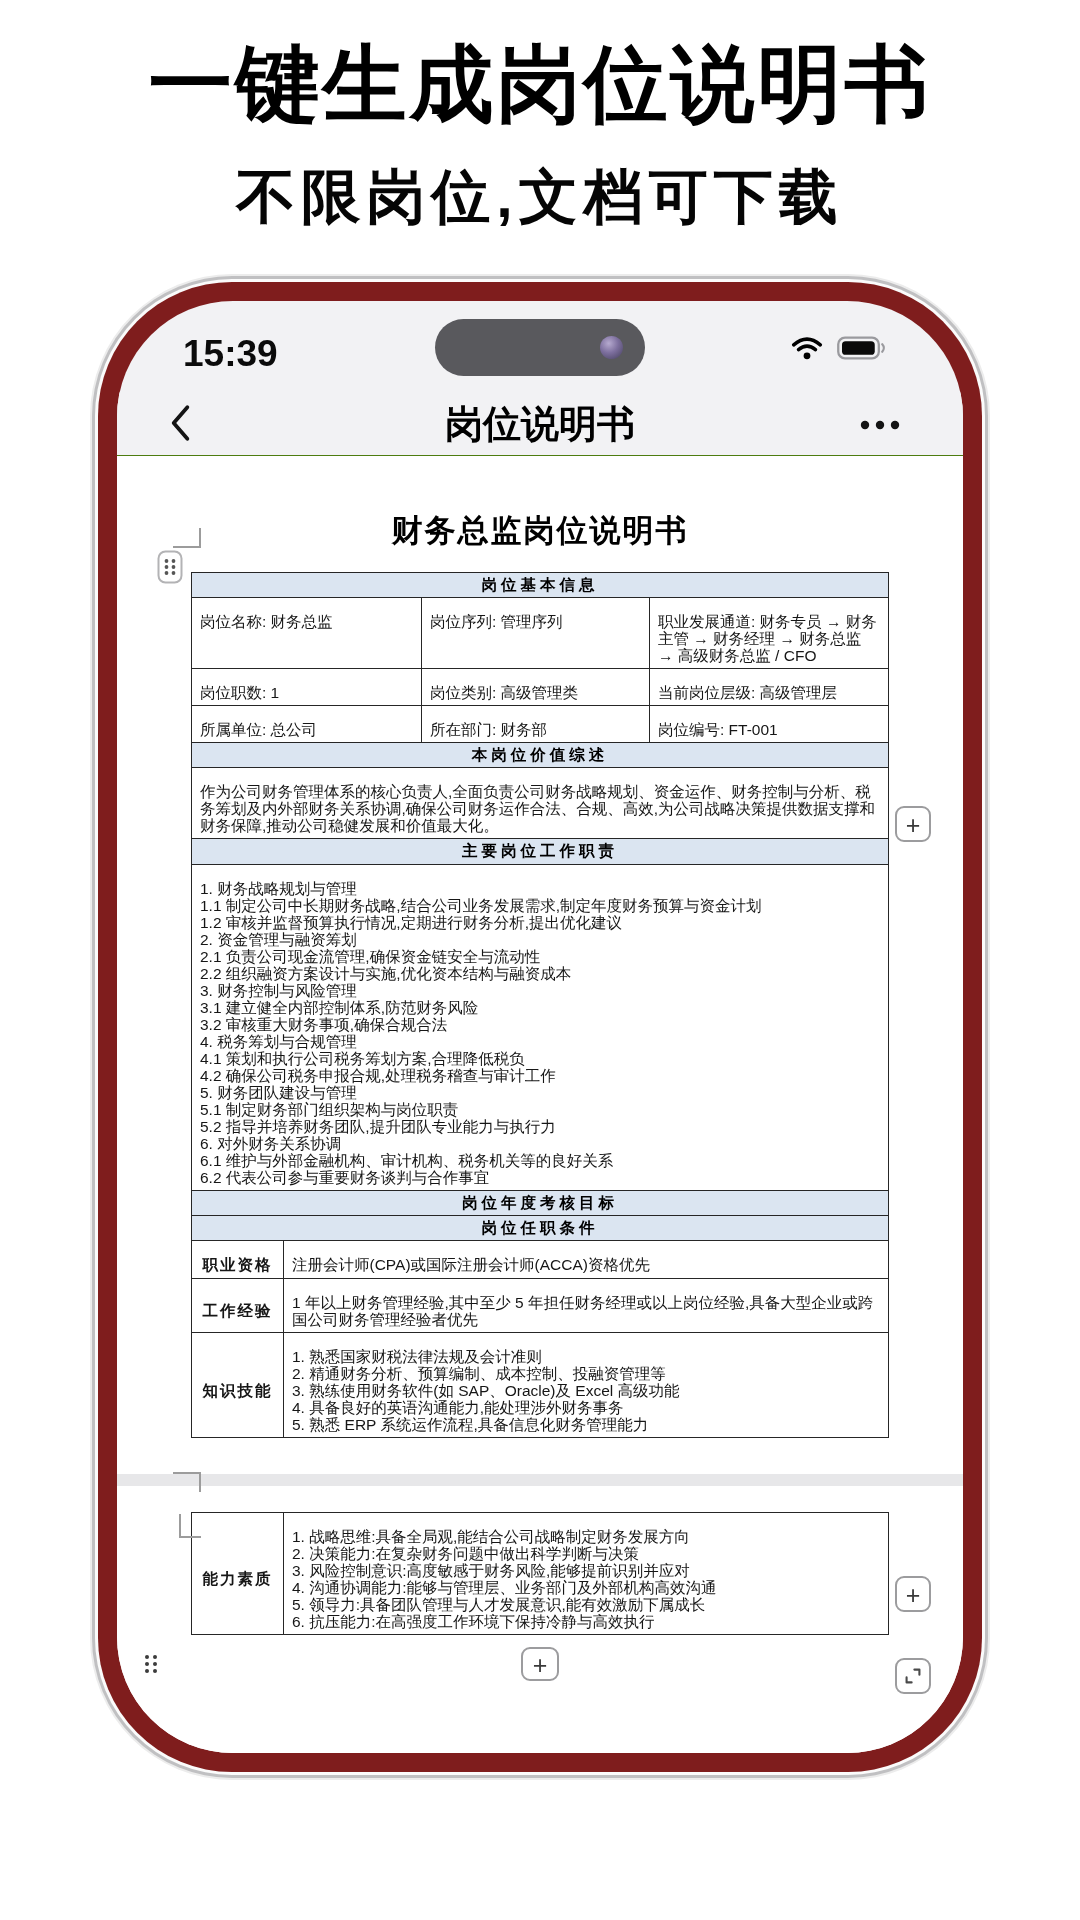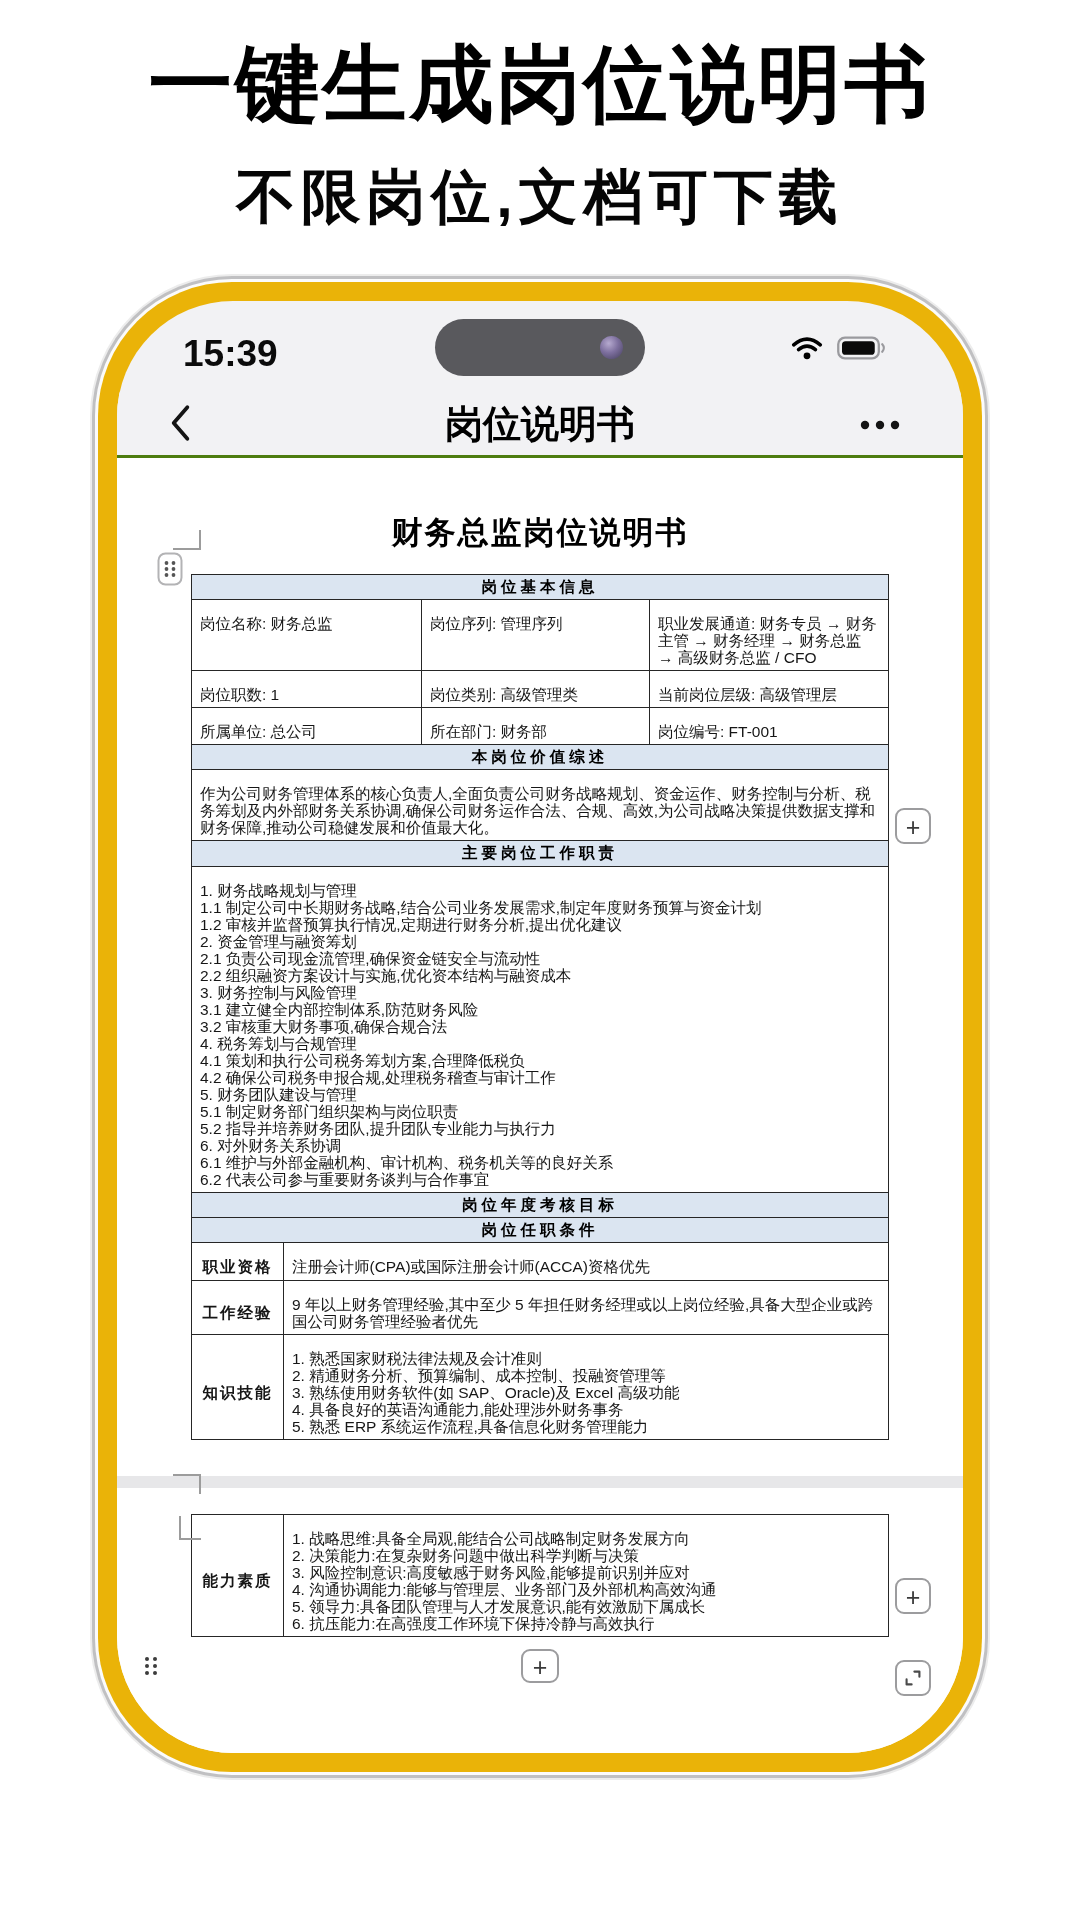--- a/index.html
+++ b/index.html
@@ -8,37 +8,37 @@
     font-family:"Liberation Sans","DejaVu Sans",sans-serif;color:#111;
     position:relative;
   }
   
   .hero{text-align:center;padding-top:28px;}
   .hero-title{margin:0;font-size:84px;font-weight:900;letter-spacing:3px;color:#000;}
   .hero-sub{margin:16px 0 0;font-size:59px;font-weight:600;letter-spacing:6px;color:#050505;}
   
   .phone{
     position:relative;width:846px;height:1452px;margin:44px auto 0;
-    background:#eab308;border-radius:134px;padding:19px;
+    background:#7f1d1d;border-radius:134px;padding:19px;
     box-shadow:0 0 0 3px #fbfbfb,0 0 0 6px #c0c0c2,0 0 0 8px #ececec;
   }
   .screen{
     width:100%;height:100%;border-radius:116px;background:#f2f2f4;
     overflow:hidden;display:flex;flex-direction:column;
   }
   
   .status-bar{position:relative;height:90px;flex:none;}
   .time{position:absolute;left:66px;top:32px;font-size:37px;font-weight:700;color:#0b0b0b;}
   .island{position:absolute;left:50%;transform:translateX(-50%);top:18px;width:210px;height:57px;
     background:#59595d;border-radius:30px;}
   .camera{position:absolute;right:22px;top:17px;width:23px;height:23px;border-radius:50%;
     background:radial-gradient(circle at 38% 32%,#b6aacf 0%,#7d6f9e 45%,#443f5b 100%);}
   .status-icons{position:absolute;right:74px;top:34px;display:flex;align-items:center;gap:13px;}
   
-  .nav-bar{position:relative;height:64px;flex:none;border-bottom:3px solid #4d7c0f;background:#f2f2f4;}
+  .nav-bar{position:relative;height:64px;flex:none;border-bottom:1px solid #4d7c0f;background:#f2f2f4;}
   .back-btn{position:absolute;left:50px;top:11px;width:26px;height:42px;cursor:pointer;}
   .nav-title{position:absolute;left:0;right:0;top:8px;text-align:center;font-size:38px;font-weight:600;color:#000;}
   .more-btn{position:absolute;right:60px;top:26px;width:44px;height:12px;cursor:pointer;}
   
   .doc{position:relative;flex:1;background:#fff;color:#141414;}
   .doc-title{
     margin:54px 0 0;text-align:center;
     font-family:"DejaVu Serif","Liberation Serif",serif;
     font-size:31px;font-weight:600;letter-spacing:2px;color:#000;
   }
@@ -208,21 +208,21 @@
         </tr>
         <tr>
           <td class="sec" colspan="4">岗位任职条件</td>
         </tr>
         <tr>
           <td class="lbl">职业资格</td>
           <td colspan="3">注册会计师(CPA)或国际注册会计师(ACCA)资格优先</td>
         </tr>
         <tr>
           <td class="lbl">工作经验</td>
-          <td colspan="3">9 年以上财务管理经验,其中至少 5 年担任财务经理或以上岗位经验,具备大型企业或跨国公司财务管理经验者优先</td>
+          <td colspan="3">1 年以上财务管理经验,其中至少 5 年担任财务经理或以上岗位经验,具备大型企业或跨国公司财务管理经验者优先</td>
         </tr>
         <tr>
           <td class="lbl">知识技能</td>
           <td colspan="3" class="ml">1. 熟悉国家财税法律法规及会计准则
 2. 精通财务分析、预算编制、成本控制、投融资管理等
 3. 熟练使用财务软件(如 SAP、Oracle)及 Excel 高级功能
 4. 具备良好的英语沟通能力,能处理涉外财务事务
 5. 熟悉 ERP 系统运作流程,具备信息化财务管理能力</td>
         </tr>
       </tbody>

